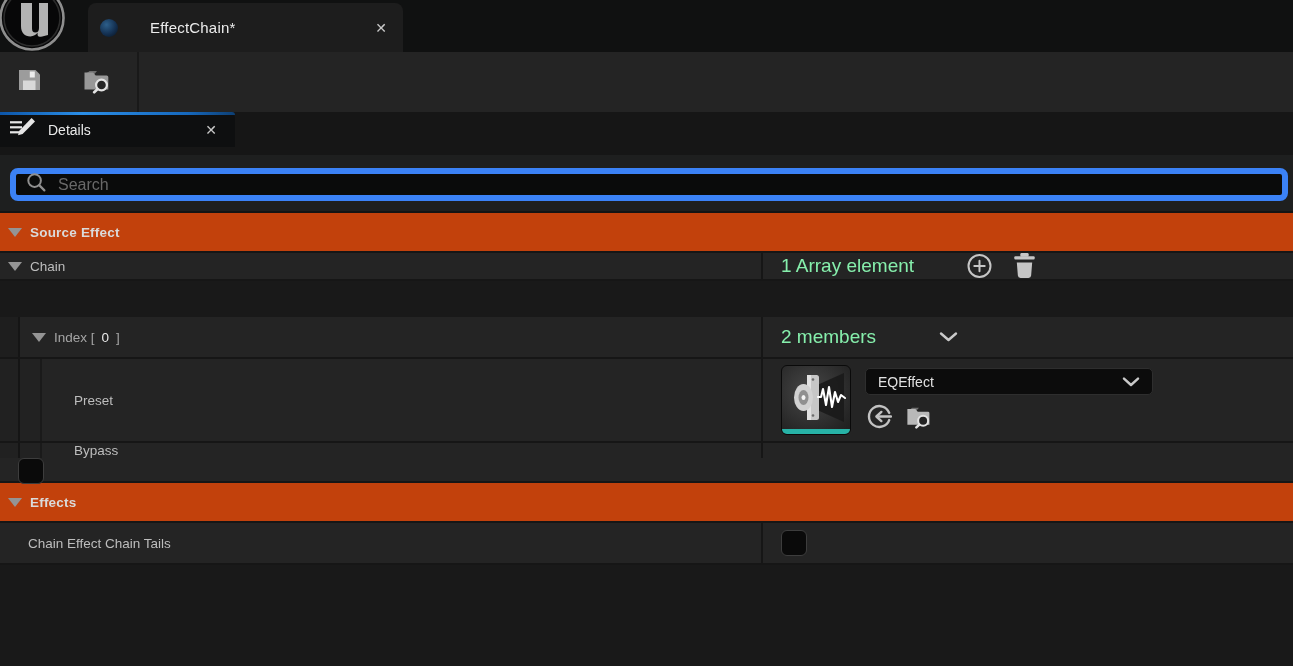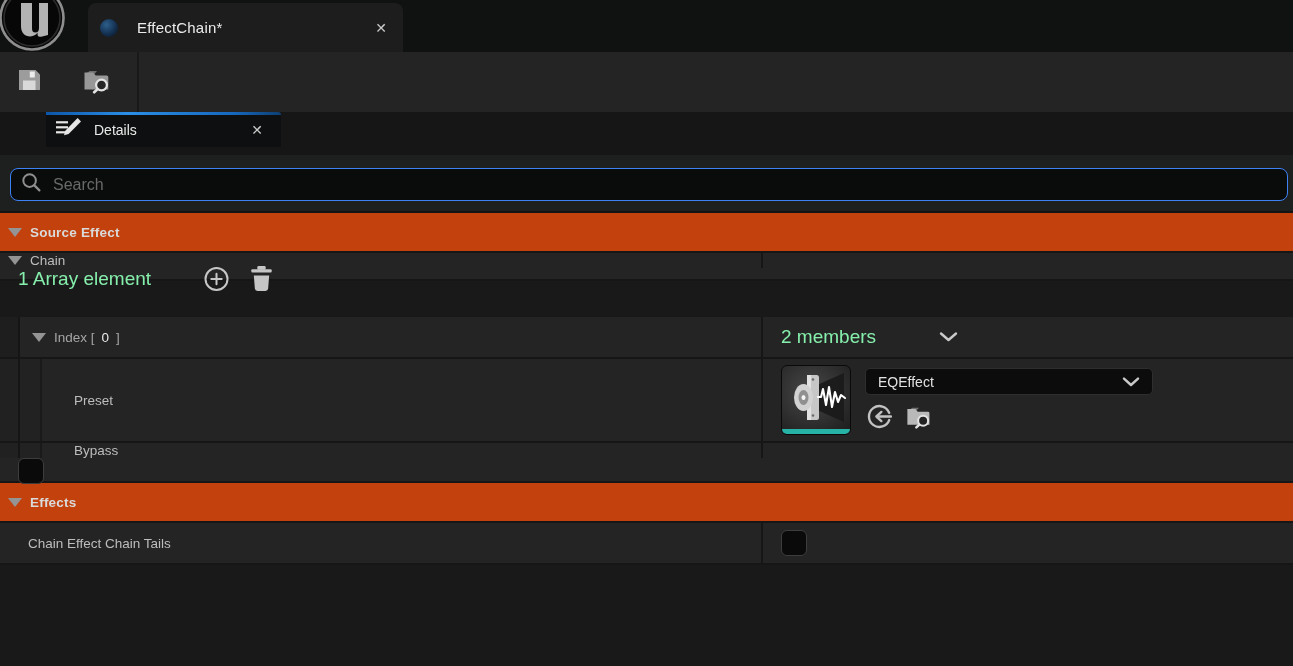--- a/index.html
+++ b/index.html
@@ -8,42 +8,42 @@
   }
   *{box-sizing:border-box;margin:0;padding:0;}
   html,body{background:#191919;}
   body{font-family:"Liberation Sans","DejaVu Sans",sans-serif;-webkit-font-smoothing:antialiased;}
   .screen{position:relative;width:1293px;height:666px;background:#191919;overflow:hidden;display:flex;flex-direction:column;}
 
   
   .tabbar{position:relative;height:52px;background:#101111;flex:none;}
   .ue-logo{position:absolute;left:-2px;top:-16px;width:68px;height:68px;}
   .asset-tab{position:absolute;left:88px;top:3px;width:315px;height:49px;background:#1d1d1d;
-    border-radius:8px 8px 0 0;display:flex;align-items:center;padding:0 16px 0 12px;gap:19px;}
+    border-radius:8px 8px 0 0;display:flex;align-items:center;padding:0 16px 0 12px;gap:32px;}
   .asset-icon{width:18px;height:18px;border-radius:50%;flex:none;
     background:radial-gradient(circle at 36% 32%, #2d5f8a, #143051 55%, #081421 95%);}
   .asset-tab-title{color:#ececec;font-size:15px;letter-spacing:.2px;}
   .tab-close{margin-left:auto;color:#c9c9c9;font-size:14px;line-height:1;cursor:default;}
 
   
   .toolbar{position:relative;height:60px;background:#242424;flex:none;display:flex;align-items:center;padding-left:6px;}
   .tool-btn{width:46px;height:46px;display:flex;align-items:center;justify-content:center;flex:none;}
   .tool-sep{position:absolute;left:137px;top:0;width:2px;height:60px;background:#191919;}
 
   
   .tabwell{position:relative;height:43px;background:#161616;flex:none;}
   .details-tab{position:relative;width:235px;height:35px;background:#0e0f10;border-radius:0 6px 0 0;
-    display:flex;align-items:center;gap:12px;padding:0 18px 0 10px;margin-left:46px;}
+    display:flex;align-items:center;gap:12px;padding:0 18px 0 10px;}
   .details-tab::before{content:"";position:absolute;left:0;top:0;width:100%;height:3px;border-radius:0 6px 0 0;
     background:linear-gradient(90deg,#0c55a8,var(--accent-blue) 35%,#1668bd 80%,#0d3f74);}
   .details-tab-label{color:#e9e9e9;font-size:14px;}
 
   
   .search-row{height:58px;background:#1e1f1f;flex:none;padding:13px 5px 0 10px;border-bottom:2px solid #141414;}
-  .search-box{width:1278px;height:33px;background:#0a0b0b;border:1px solid #3b82f6;border-radius:8px;
+  .search-box{width:1278px;height:33px;background:#0a0b0b;border:6px solid #3b82f6;border-radius:8px;
     display:flex;align-items:center;padding:0 10px;gap:11px;}
   .search-box input{flex:1;background:transparent;border:none;outline:none;color:#d8d8d8;font-size:16px;
     font-family:"Liberation Sans","DejaVu Sans",sans-serif;}
   .search-box input::placeholder{color:#696969;}
 
   
   .cat-row{height:40px;background:#c2410c;border-bottom:2px solid #161616;flex:none;
     display:flex;align-items:center;padding-left:8px;gap:8px;}
   .cat-label{color:#dadada;font-size:13.5px;font-weight:bold;letter-spacing:.2px;}
   .tri{width:0;height:0;border-left:7.5px solid transparent;border-right:7.5px solid transparent;
@@ -147,21 +147,21 @@
       </span>
       <input type="text" placeholder="Search" style="">
     </div>
   </div>
 
   <div class="cat-row">
     <span class="tri"></span>
     <span class="cat-label">Source Effect</span>
   </div>
 
-  <div class="prop-row" style="height:28px;flex-direction:column;">
+  <div class="prop-row" style="height:28px;">
     <div class="name-cell" style="padding-left:8px;gap:8px;">
       <span class="tri"></span>
       <span class="row-label">Chain</span>
     </div>
     <div class="value-cell">
       <span class="row-value">1 Array element</span>
       <span class="icon-abs" style="left:203px;">
         <svg width="27" height="27" viewBox="0 0 27 27">
           <circle cx="13.5" cy="13.5" r="11" fill="none" stroke="#c6c6c6" stroke-width="2"></circle>
           <path d="M13.5 8.3 v10.4 M8.3 13.5 h10.4" stroke="#c6c6c6" stroke-width="2" stroke-linecap="round"></path>

